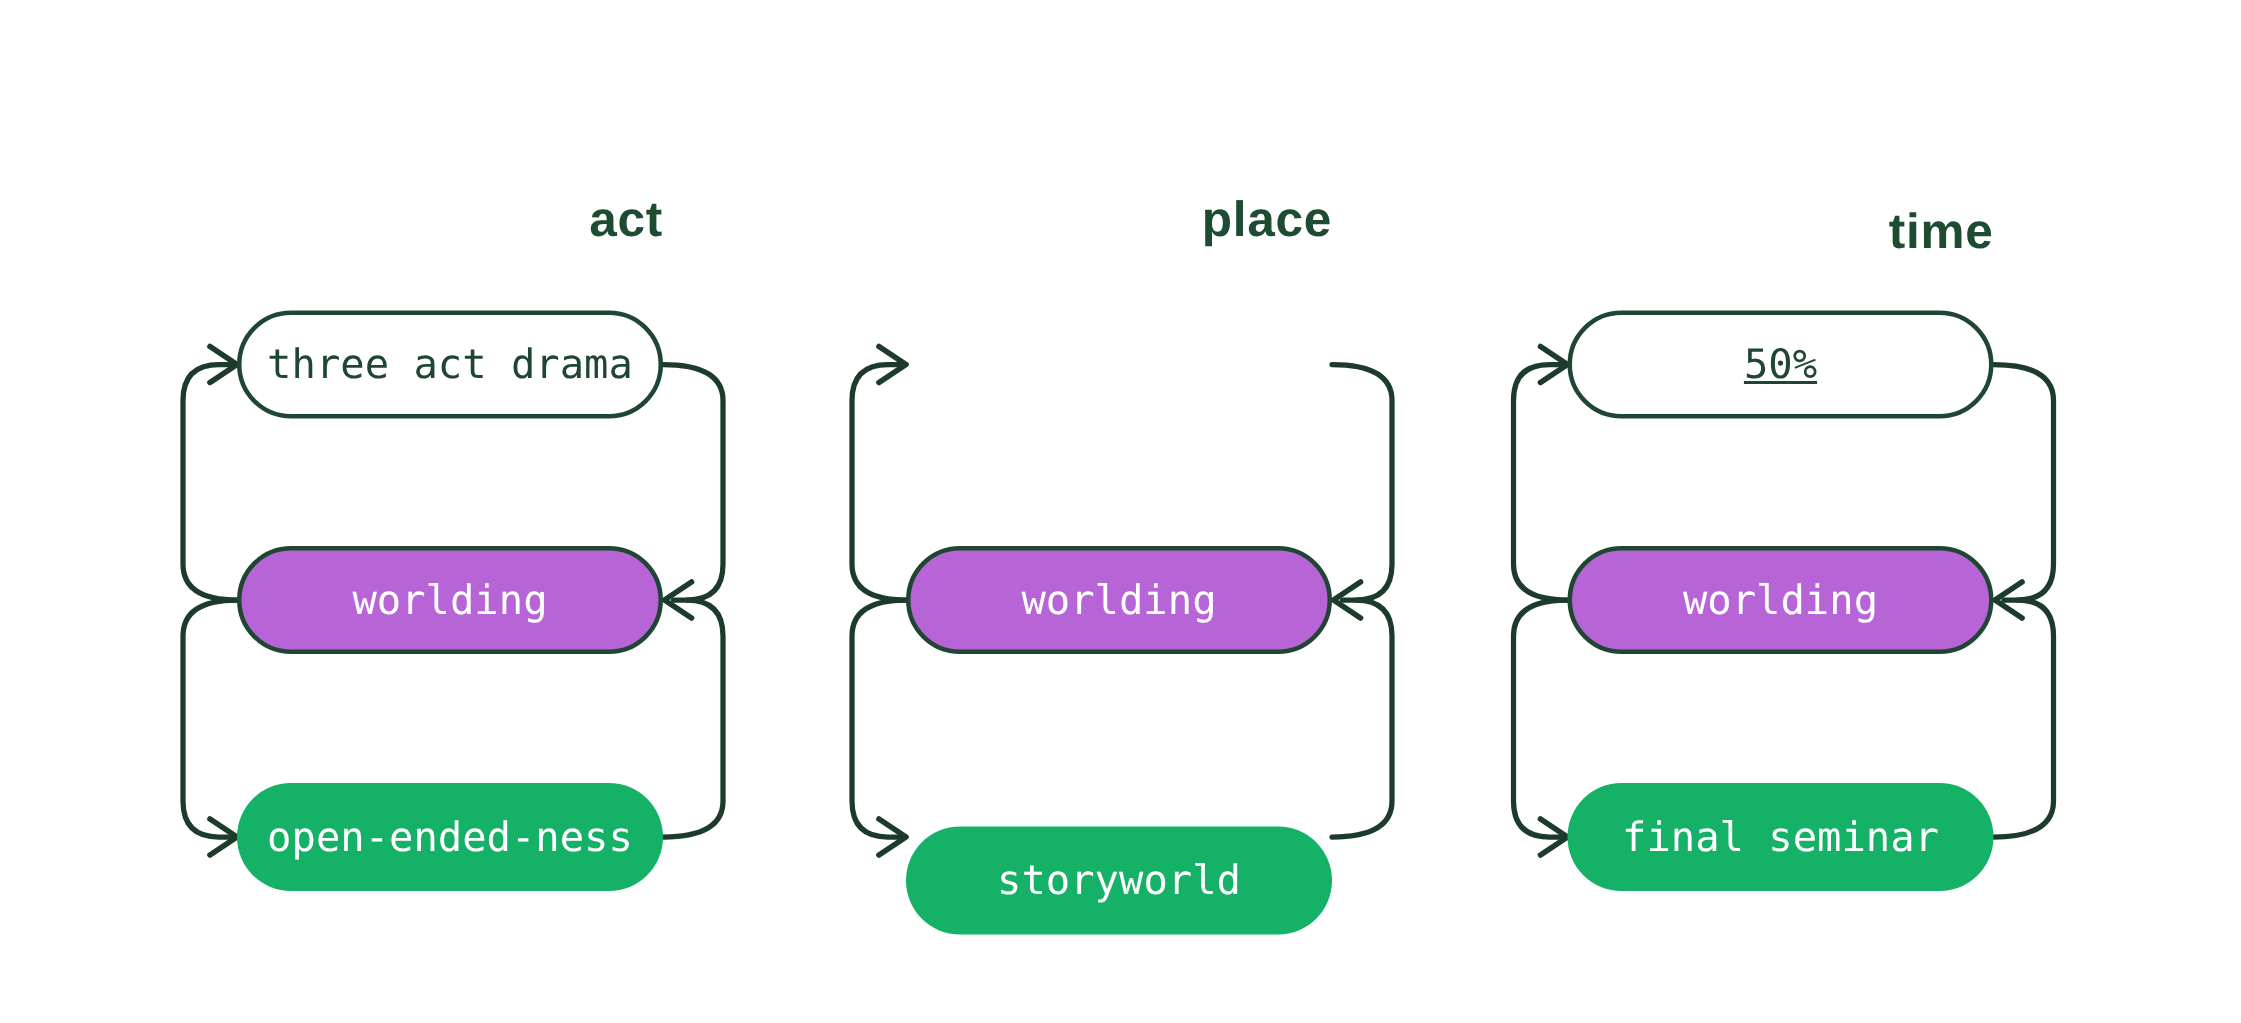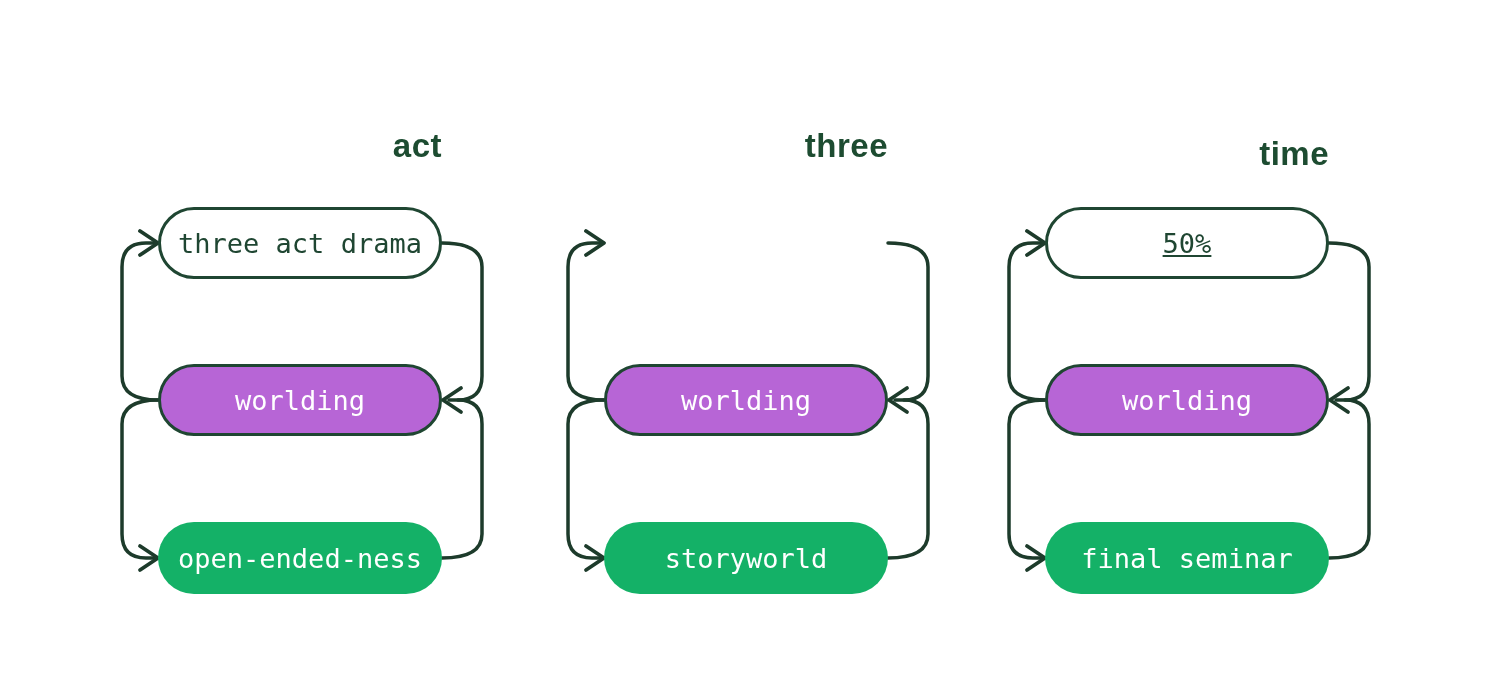--- a/index.html
+++ b/index.html
@@ -106,25 +106,25 @@
   <div class="pill outline" style="left:158px; top:207px;">
     <span>three act drama</span>
   </div>
   <div class="pill purple" style="left:158px; top:364px;">
     <span>worlding</span>
   </div>
   <div class="pill green" style="left:158px; top:522px;">
     <span>open-ended-ness</span>
   </div>
 
-  <div class="col-title" style="left:604px; top:126px;">three</div>
+  <div class="col-title" style="left:604px; top:126px;">place</div>
   <div class="pill purple" style="left:604px; top:364px;">
     <span>worlding</span>
   </div>
-  <div class="pill green" style="left:604px; top:522px;">
+  <div class="pill green" style="left:604px; top:551px;">
     <span>storyworld</span>
   </div>
 
   <div class="col-title" style="left:1045px; top:134px;">time</div>
   <div class="pill outline" style="left:1045px; top:207px;text-decoration:underline;">
     <span>50%</span>
   </div>
   <div class="pill purple" style="left:1045px; top:364px;">
     <span>worlding</span>
   </div>

